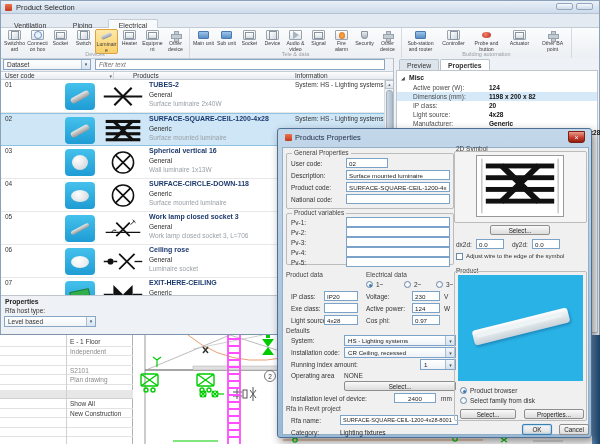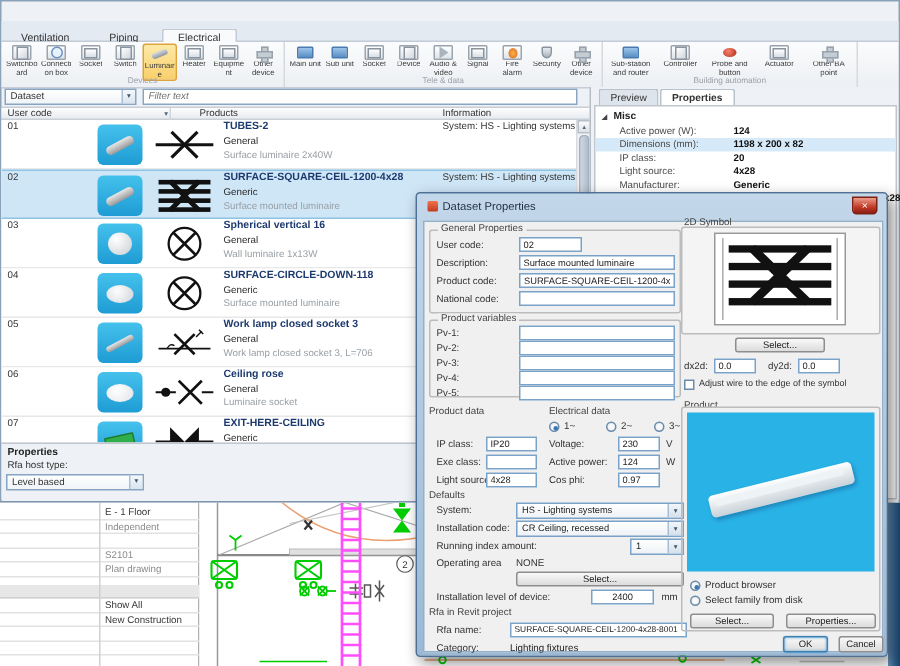--- a/index.html
+++ b/index.html
@@ -184,20 +184,26 @@
     <circle cx="322" cy="104" r="2.2" fill="none" stroke="#00cc00" stroke-width="1.2"></circle>
     <path d="M40,106 h45" stroke="#00cc00" stroke-width="1"></path>
     <path d="M368,103 l6,4 M368,107 l6,-4" stroke="#00cc00" stroke-width="1.2"></path>
     <path d="M400,106 h30" stroke="#c0c0c0" stroke-width="1"></path>
   </g>
 </svg>
 
 <div class="abs" id="right-strip"></div>
 
 <div class="abs" id="mainwin">
+  <div class="abs" id="titlebar">
+    <div id="title-icon"></div>
+    <div id="title-text">Product Selection</div>
+    <div class="winbtn" style="right:26px"></div>
+    <div class="winbtn" style="right:6px"></div>
+  </div>
 
   <div class="abs" id="tabstrip">
     <span class="rtab">Ventilation</span>
     <span class="rtab">Piping</span>
     <span class="rtab active">Electrical</span>
   </div>
 
   <div class="abs" id="ribbon">
     <div class="rgroup">
       <div class="rbtn">
@@ -505,21 +511,21 @@
       <div class="p grow pgrow" style="top:57px">
           <span class="lab">Product code:</span>
           <span class="val">SURFACE-SQUARE-CEIL-1200-4x28</span>
         </div>
     </div>
   </div>
 </div>
 
 <div class="abs" id="dlg">
   <div id="dlg-icon"></div>
-  <div id="dlg-title">Dataset Properties</div>
+  <div id="dlg-title">Products Properties</div>
   <div id="dlg-close">×</div>
   <div id="dlg-content"></div>
 
   <div class="grp" style="left:8px;top:24px;width:168px;height:56px"></div>
   <span class="grplab" style="left:14px;top:20px">General Properties</span>
   <span class="flab" style="left:13px;top:31px">User code:</span>
   <input class="tin" style="left: 68px; top: 29px; width: 42px;" value="02">
   <span class="flab" style="left:13px;top:43px">Description:</span>
   <input class="tin" style="left: 68px; top: 41px; width: 104px;" value="Surface mounted luminaire">
   <span class="flab" style="left:13px;top:55px">Product code:</span>

